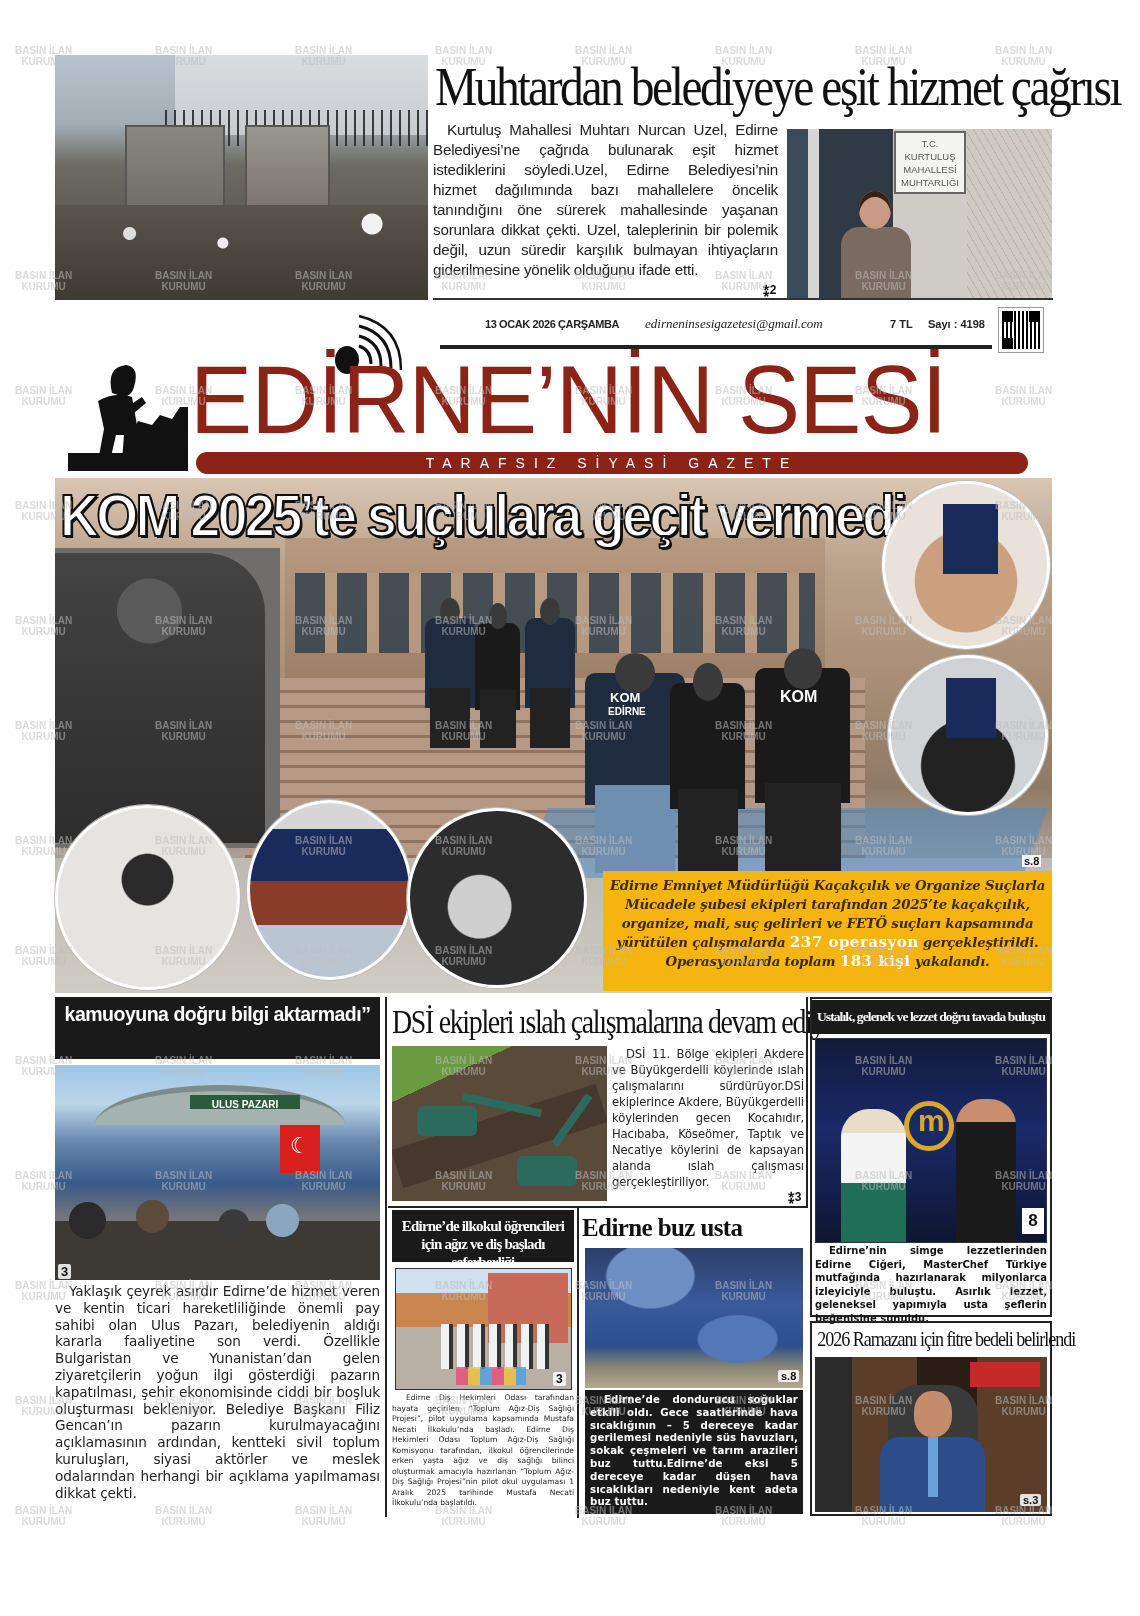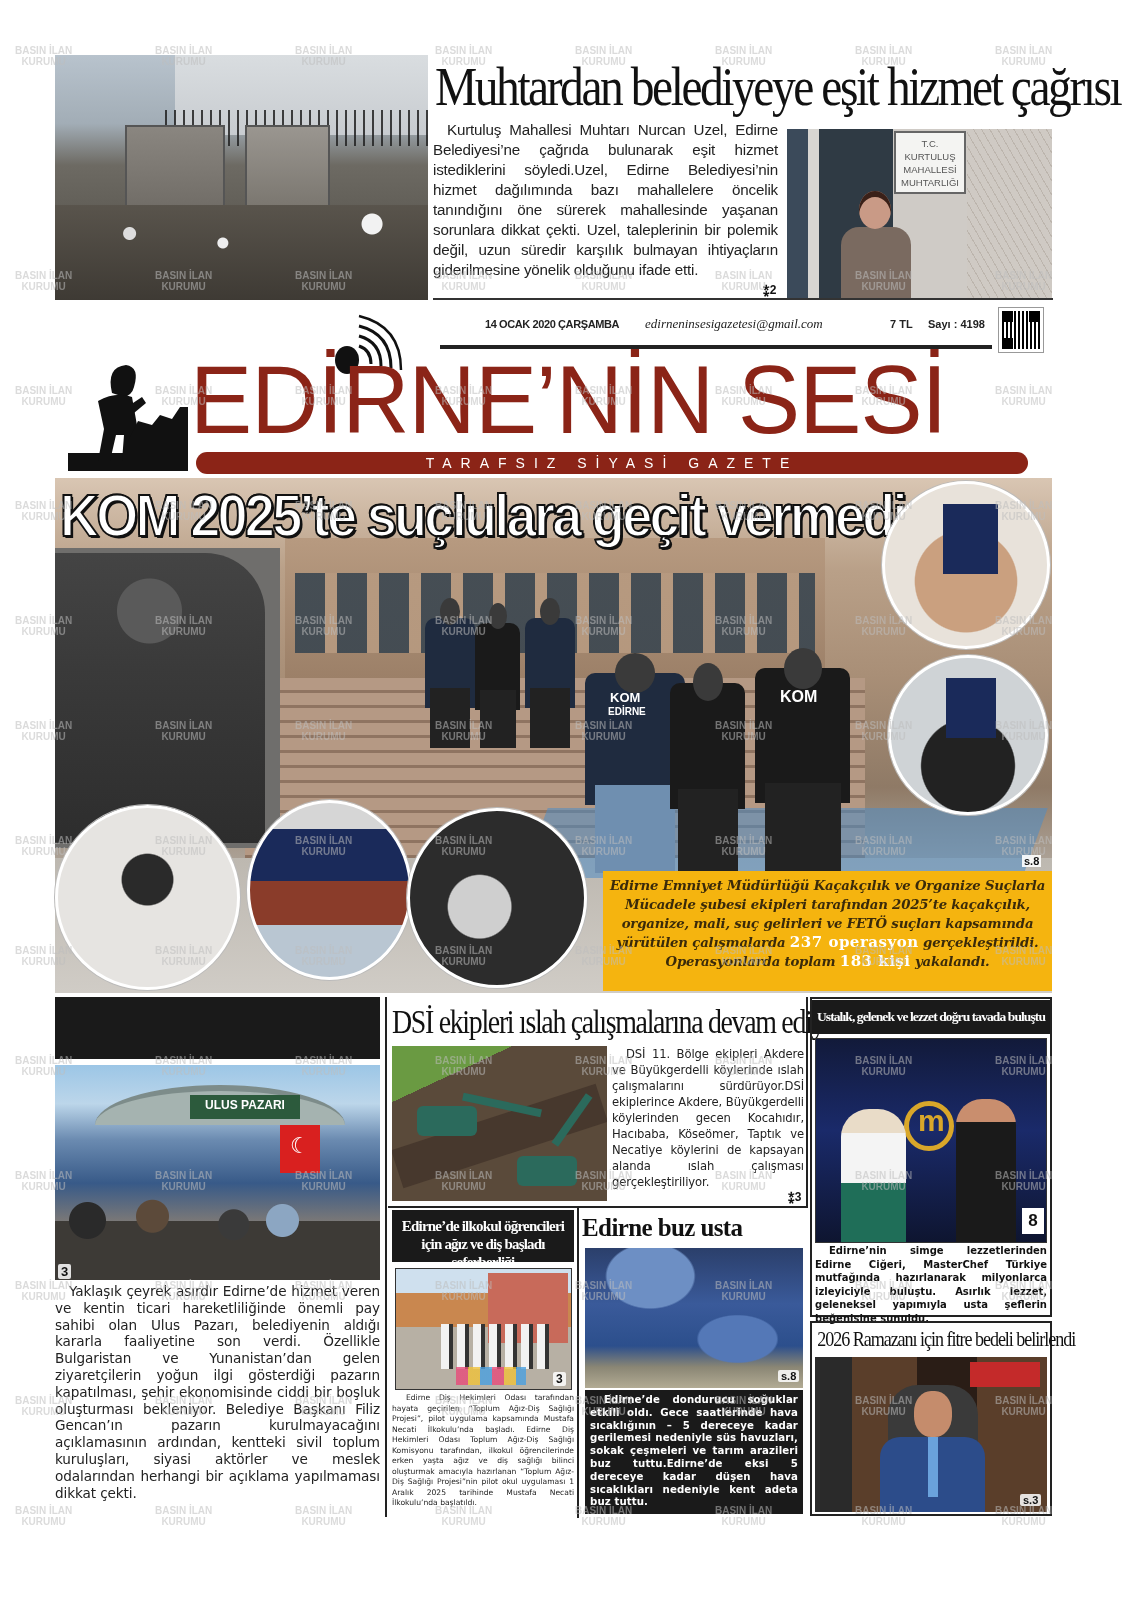--- a/index.html
+++ b/index.html
@@ -115,21 +115,21 @@
     text-align: center; color: #3a2a0a; padding: 5px 4px 0 4px; letter-spacing: -0.2px;
   }
   .hero-caption .hl { color: #fff; font-style: normal; font-size: 15px; letter-spacing: 0.5px; }
 
   
   .col1-head { left: 55px; top: 997px; width: 325px; height: 62px; background: #1a1a1a; color: #fff;
     font-family: "Liberation Sans", sans-serif; font-weight: bold; font-size: 19.5px; line-height: 27px; text-align: center; padding-top: 4px; letter-spacing: -0.5px; }
   .col1-photo { left: 55px; top: 1065px; width: 325px; height: 215px;
     background: linear-gradient(180deg, #9cc6e6 0%, #bcd6ea 18%, #6a8ab0 35%, #385a88 55%, #8e8172 78%, #a89a88 100%); }
   .col1-photo .roof { position: absolute; left: 40px; top: 20px; width: 250px; height: 40px; border-radius: 50% 50% 0 0 / 100% 100% 0 0; background: #a5b3b0; border-top: 6px solid #7d8c8a; }
-  .col1-photo .sign { position: absolute; left: 135px; top: 30px; width: 110px; height: 24px; background: #2c5a3c; color: #fff; font-size: 12px; text-align: center; line-height: 20px; font-family: "Liberation Sans", sans-serif; font-weight: bold; }
+  .col1-photo .sign { position: absolute; left: 135px; top: 30px; width: 110px; height: 14px; background: #2c5a3c; color: #fff; font-size: 10px; text-align: center; line-height: 20px; font-family: "Liberation Sans", sans-serif; font-weight: bold; }
   .col1-photo .flag { position: absolute; left: 225px; top: 60px; width: 40px; height: 48px; background: #d9201f; }
   .col1-photo .flag::after { content: "☾"; position: absolute; left: 10px; top: 8px; color: #fff; font-size: 22px; }
   .col1-photo .crowd { position: absolute; left: 0; top: 130px; width: 325px; height: 85px;
     background: radial-gradient(circle at 10% 30%, #2a2a2a 0 18px, transparent 19px), radial-gradient(circle at 30% 25%, #5c4a3a 0 16px, transparent 17px), radial-gradient(circle at 55% 35%, #3a3a3a 0 15px, transparent 16px), radial-gradient(circle at 70% 30%, #8ca6c2 0 16px, transparent 17px), linear-gradient(180deg, transparent 0 30%, #3d3a36 30%); }
   .col1-ref { left: 58px; top: 1264px; }
   .col1-body {
     left: 55px; top: 1283px; width: 325px; height: 235px;
     font-family: "DejaVu Sans", sans-serif; font-size: 13.6px; line-height: 16.8px; text-align: justify; color: #222; text-indent: 14px; letter-spacing: -0.1px;
   }
 
@@ -653,21 +653,21 @@
     <div>MAHALLESİ</div>
     <div>MUHTARLIĞI</div>
   </div>
   <div class="person">
       <div class="coat"></div>
       <div class="head"></div>
     </div>
 </div>
 <div class="abs top-rule"></div>
 
-<div class="abs date-line">14 OCAK 2020 ÇARŞAMBA</div>
+<div class="abs date-line">13 OCAK 2026 ÇARŞAMBA</div>
 <div class="abs email-line">edirneninsesigazetesi@gmail.com</div>
 <div class="abs price-line">7 TL</div>
 <div class="abs issue-line">Sayı : 4198</div>
 <div class="abs qr">
     <div class="qr-inner"></div>
   </div>
 <div class="abs mast-rule"></div>
 
 <svg class="abs mast-signal" viewBox="0 0 90 70">
   <ellipse cx="22" cy="50" rx="12" ry="14" fill="#111"></ellipse>
@@ -737,20 +737,21 @@
     <div class="banner"></div>
   </div>
 <div class="circle c-gun"></div>
 <div class="circle c-alcohol"></div>
 <div class="circle c-coins"></div>
 
 <div class="abs hero-ref">s.8</div>
 <div class="abs hero-caption"><span>Edirne Emniyet Müdürlüğü Kaçakçılık ve Organize Suçlarla Mücadele şubesi ekipleri tarafından 2025’te kaçakçılık, organize, mali, suç gelirleri ve FETÖ suçları kapsamında yürütülen çalışmalarda </span><span class="hl">237 operasyon</span><span> gerçekleştirildi. Operasyonlarda toplam </span><span class="hl">183 kişi</span><span> yakalandı.</span></div>
 
 <div class="abs col1-head">
+  <div>kamuoyuna doğru bilgi aktarmadı”</div>
 </div>
 <div class="photo col1-photo">
   <div class="roof"></div>
   <div class="sign">ULUS PAZARI</div>
   <div class="flag"></div>
   <div class="crowd"></div>
 </div>
 <div class="abs ref-tag col1-ref">3</div>
 <div class="abs col1-body">Yaklaşık çeyrek asırdır Edirne’de hizmet veren ve kentin ticari hareketliliğinde önemli pay sahibi olan Ulus Pazarı, belediyenin aldığı kararla faaliyetine son verdi. Özellikle Bulgaristan ve Yunanistan’dan gelen ziyaretçilerin yoğun ilgi gösterdiği pazarın kapatılması, şehir ekonomisinde ciddi bir boşluk oluşturması bekleniyor. Belediye Başkanı Filiz Gencan’ın pazarın kurulmayacağını açıklamasının ardından, kentteki sivil toplum kuruluşları, siyasi aktörler ve meslek odalarından herhangi bir açıklama yapılmaması dikkat çekti.</div>
 

